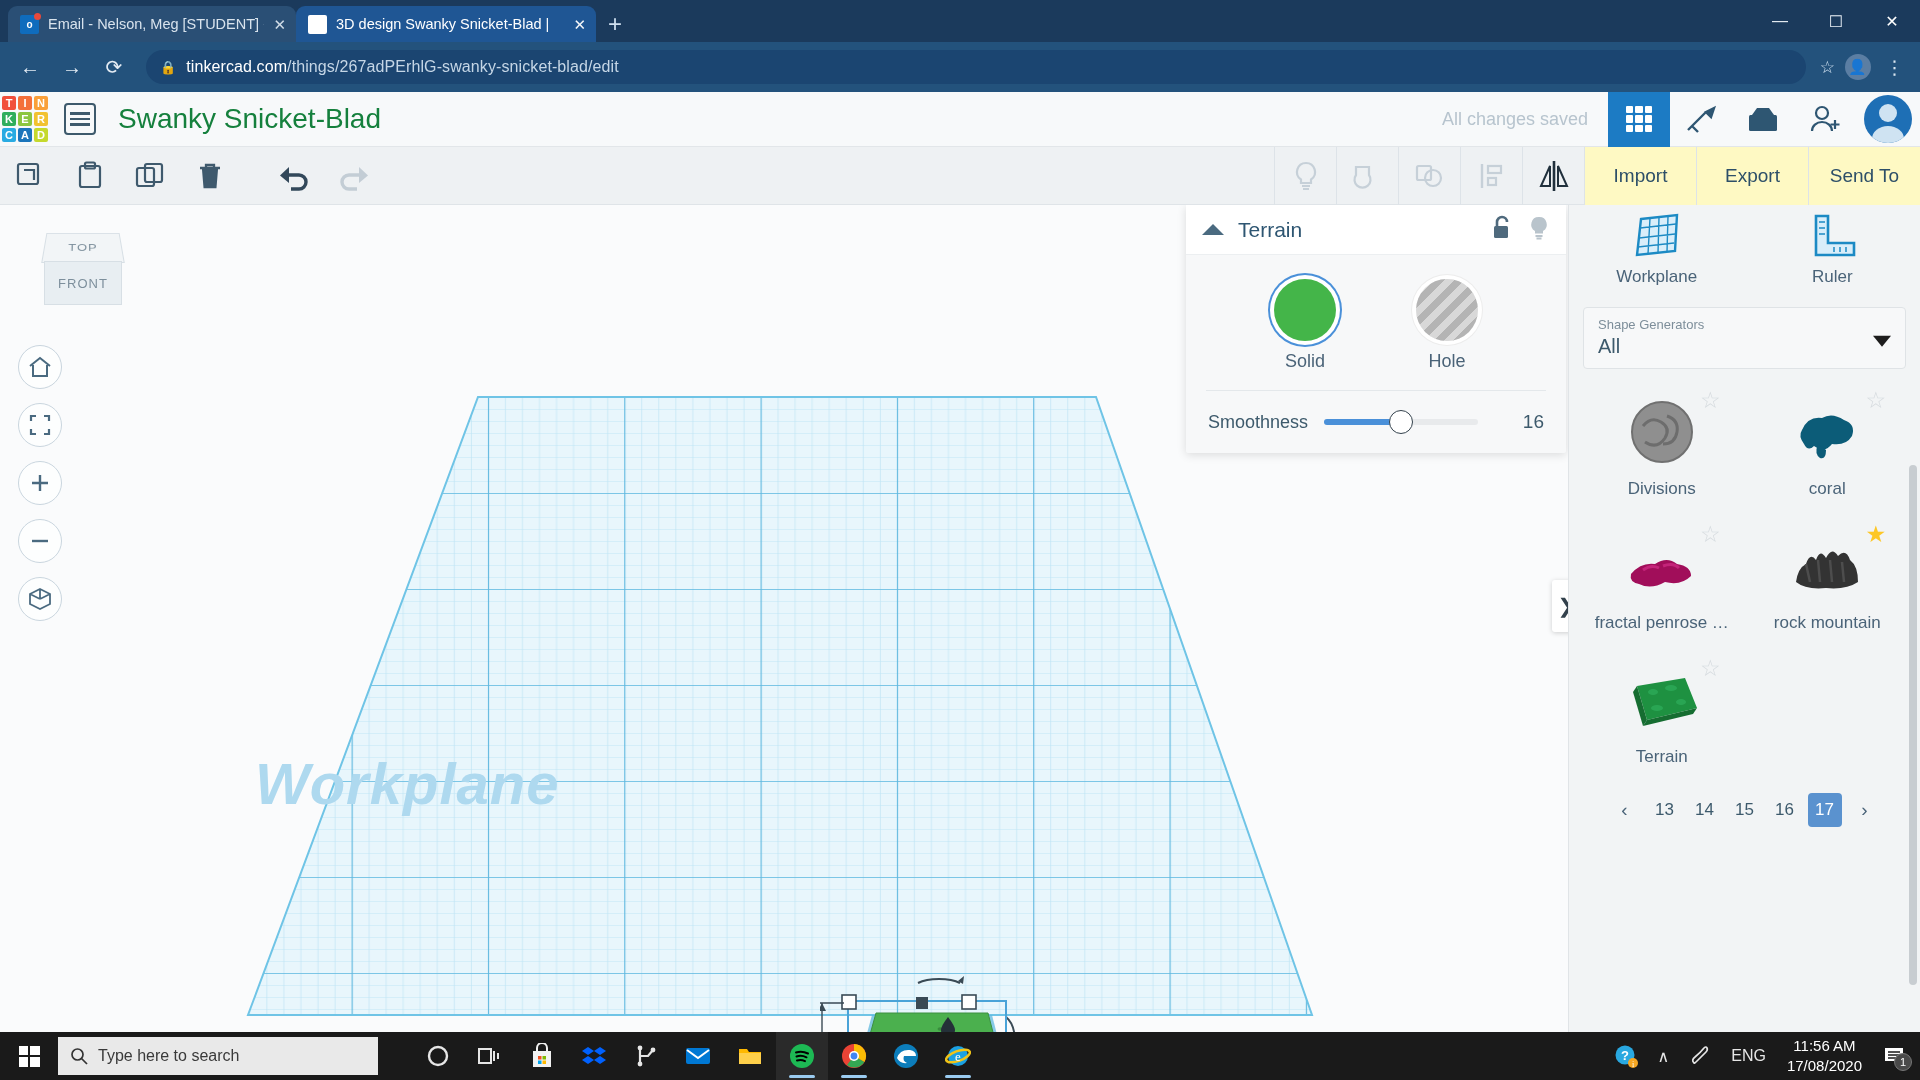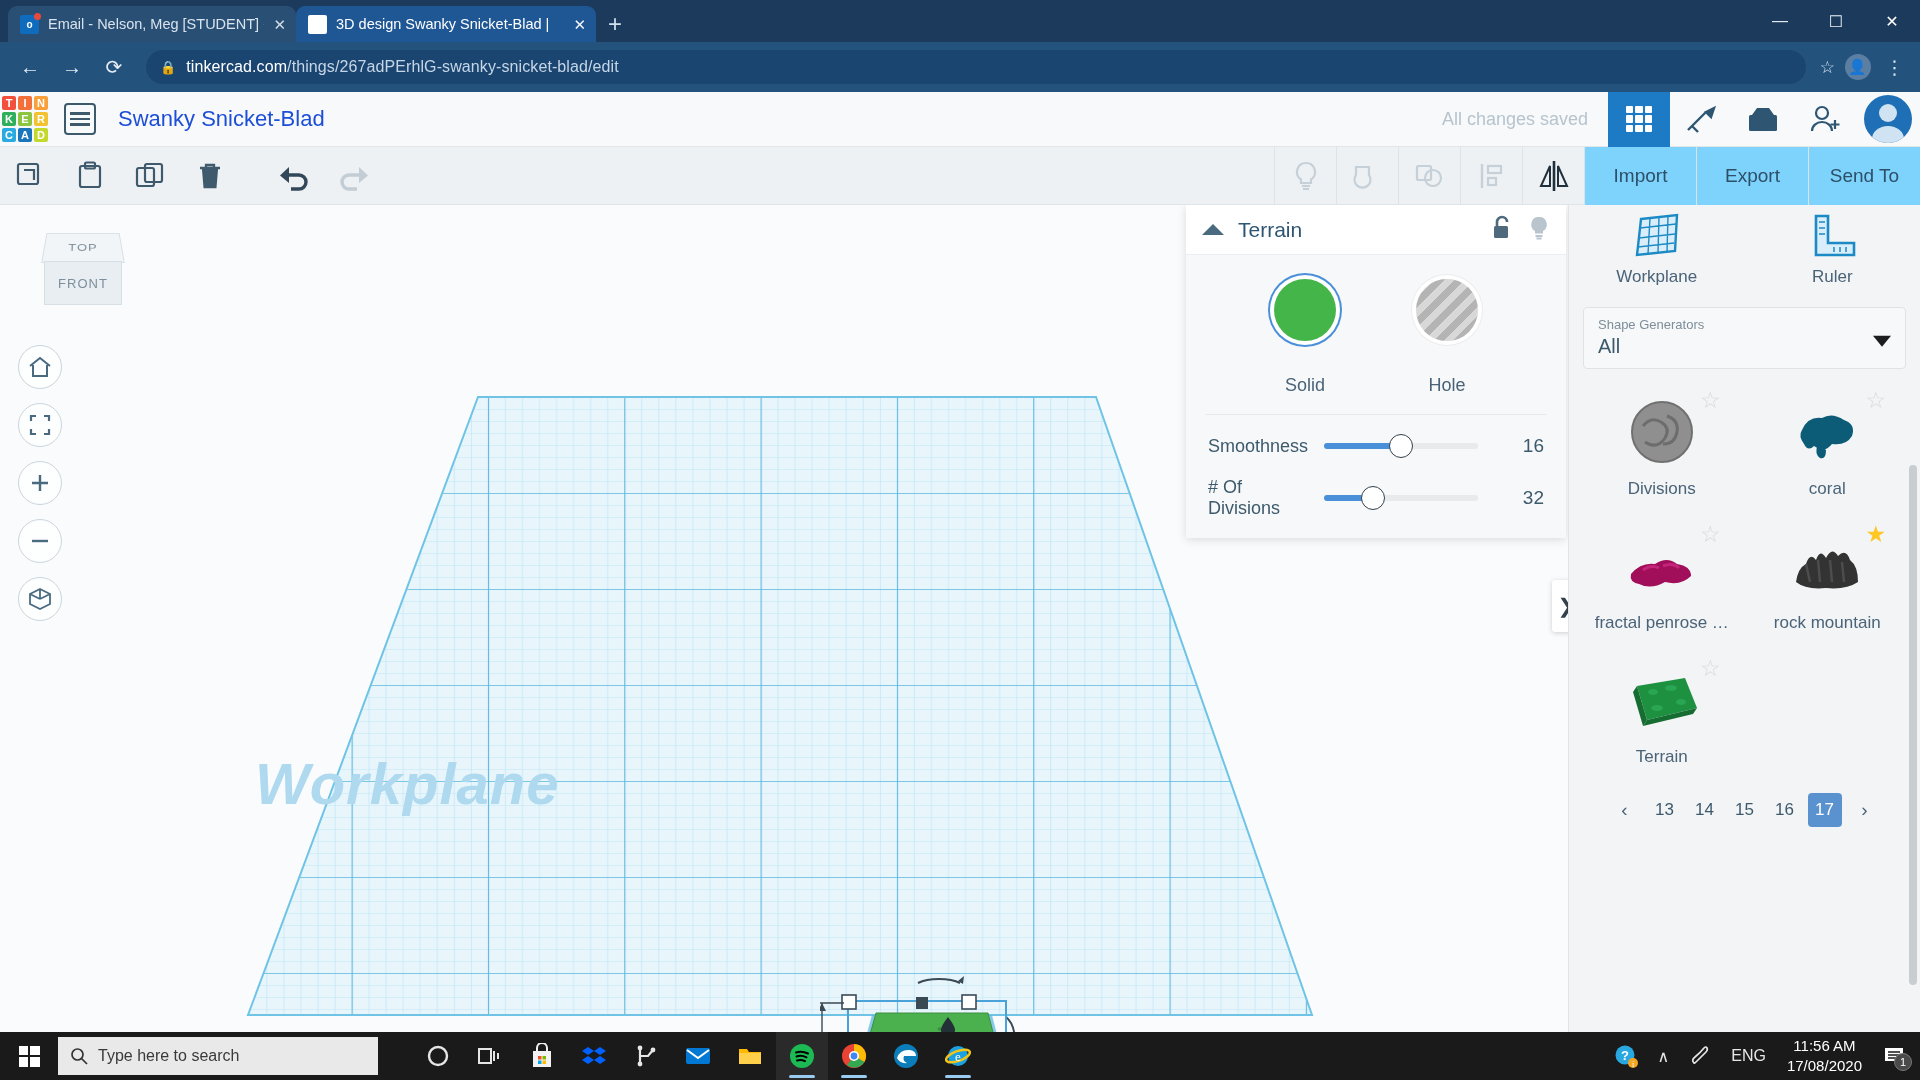--- a/index.html
+++ b/index.html
@@ -35,38 +35,38 @@
   .star-icon { color:#cfe0f0; font-size:17px; }
   .profile-dot { width:26px; height:26px; border-radius:50%; background:#5b7ea3; display:flex; align-items:center; justify-content:center; color:#dce8f2; font-size:15px; }
   .kebab { color:#dbe7f1; font-size:19px; padding:0 4px; }
 
   
   .tc-header { height:55px; background:#f7f9fa; display:flex; align-items:center; border-bottom:1px solid #e2e6e9; }
   .tc-logo { width:46px; height:46px; margin:0 8px 0 2px; display:grid; grid-template-columns:repeat(3,1fr); grid-template-rows:repeat(3,1fr); gap:2px; }
   .tc-logo span { display:flex; align-items:center; justify-content:center; color:#fff; font-weight:bold; font-size:11px; border-radius:2px; }
   .hamburger-box { width:32px; height:32px; border:2px solid #3d5a6c; border-radius:4px; display:flex; flex-direction:column; justify-content:center; gap:3px; padding:0 4px; margin-left:8px; }
   .hamburger-box i { display:block; height:2.5px; background:#3d5a6c; }
-  .doc-title { font-size:22px; color:#1d4ed8; margin-left:22px; font-weight:500;text-align:center; }
+  .doc-title { font-size:28px; color:#15803d; margin-left:22px; font-weight:500;text-align:center; }
   .saved-text { margin-left:auto; font-size:18px; color:#b7c4ce; margin-right:20px; }
   .hdr-tool { width:62px; height:55px; display:flex; align-items:center; justify-content:center; }
   .hdr-tool.on { background:#1c7bc4; }
   .grid9 { display:grid; grid-template-columns:repeat(3,1fr); grid-template-rows:repeat(3,1fr); gap:2px; width:26px; height:26px; }
   .grid9 i { background:#fff; display:block; border-radius:1px; }
   .avatar-big { width:48px; height:48px; border-radius:50%; background:#1e6fb5; margin:0 8px; position:relative; overflow:hidden; }
   .avatar-big:before { content:''; position:absolute; left:50%; top:9px; transform:translateX(-50%); width:18px; height:18px; border-radius:50%; background:#cfe3f2; }
   .avatar-big:after { content:''; position:absolute; left:50%; bottom:-9px; transform:translateX(-50%); width:32px; height:26px; border-radius:50%; background:#cfe3f2; }
 
   
   .tc-toolbar { height:58px; background:#eef1f3; display:flex; align-items:center; border-bottom:1px solid #dfe4e8; position:relative; }
   .tb-btn { width:60px; height:58px; display:flex; align-items:center; justify-content:center; color:#3f5a6d; }
   .tb-btn.dim { color:#c3cdd5; }
   .tb-right { margin-left:auto; display:flex; align-items:center; height:58px; }
   .tb-icon-cell { width:62px; height:58px; display:flex; align-items:center; justify-content:center; border-left:1px solid #dde3e8; color:#c6d0d8; }
   .tb-icon-cell.dark { color:#20303c; }
-  .tb-text-btn { width:112px; height:58px; display:flex; align-items:center; justify-content:center; font-size:19px; color:#2d4f68; border-left:1px solid #dde3e8; background:#7dd3fc; }
+  .tb-text-btn { width:112px; height:58px; display:flex; align-items:center; justify-content:center; font-size:19px; color:#2d4f68; border-left:1px solid #dde3e8; background:#fef9c3; }
 
   
   .main { position:relative; height:calc(1080px - 42px - 50px - 55px - 58px - 48px); background:#fafbfc; overflow:hidden; }
 
   
   .viewcube { position:absolute; left:36px; top:22px; width:96px; height:92px; }
   .vc-top { position:absolute; left:8px; top:0; width:78px; height:40px; background:#f2f5f7; border:1.5px solid #d7dfe5;
             transform:perspective(200px) rotateX(42deg); display:flex; align-items:center; justify-content:center;
             font-size:13px; color:#7d8f9c; letter-spacing:1px; }
   .vc-front { position:absolute; left:8px; top:34px; width:78px; height:44px; background:#e8eef2; border:1.5px solid #d7dfe5;
@@ -93,21 +93,21 @@
   .tpanel-head { height:50px; background:#fff; display:flex; align-items:center; padding:0 16px; gap:14px; border-bottom:1px solid #eceff1; }
   .collapse-tri { width:0; height:0; border-left:11px solid transparent; border-right:11px solid transparent; border-bottom:11px solid #4a6a80; }
   .tpanel-title { font-size:21px; color:#2e5672; flex:1; }
   .lock-glyph { color:#4f6window; color:#4f6a7d; }
   .tpanel-body { padding:16px 0 10px; }
   .mode-row { display:flex; justify-content:center; gap:80px; padding:8px 0 14px; }
   .mode-item { display:flex; flex-direction:column; align-items:center; gap:10px; }
   .swatch { width:62px; height:62px; border-radius:50%; }
   .swatch.solid { background:#44b549; box-shadow:0 0 0 4px #fff, 0 0 0 6px #4a90d9; }
   .swatch.hole { background:repeating-linear-gradient(135deg,#b4b4b4 0 7px,#d8d8d8 7px 14px); box-shadow:0 0 0 4px #fff, 0 0 0 5px #ececec; }
-  .mode-label { font-size:18px; color:#4a6378;margin-top:24px; }
+  .mode-label { font-size:18px; color:#4a6378; }
   .divider { height:1px; background:#e4e8eb; margin:4px 20px 10px; }
   .slider-row { display:flex; align-items:center; padding:10px 22px; gap:12px; }
   .slider-name { width:104px; font-size:18px; color:#3d5a6c; line-height:1.15; }
   .slider-track { flex:1; height:6px; background:#e8eaec; border-radius:3px; position:relative; }
   .slider-fill { position:absolute; left:0; top:0; height:6px; background:#4a90d9; border-radius:3px; }
   .slider-knob { position:absolute; top:50%; transform:translate(-50%,-50%); width:24px; height:24px; border-radius:50%;
                  background:#fff; border:1.5px solid #33414c; }
   .slider-val { width:54px; text-align:right; font-size:19px; color:#3d5a6c; }
   .panel-arrow { position:absolute; right:-14px; top:375px; width:28px; height:52px; background:#fff; border-radius:3px;
                  box-shadow:0 1px 5px rgba(0,0,0,.18); display:flex; align-items:center; justify-content:center; font-size:20px; color:#33414c; }
@@ -479,28 +479,20 @@
 
       <div class="slider-row">
         <span class="slider-name">Smoothness</span>
         <span class="slider-track">
           <span class="slider-fill" style="width:50%"></span>
           <span class="slider-knob" style="left:50%"></span>
         </span>
         <span class="slider-val">16</span>
       </div>
 
-      <div class="slider-row">
-        <span class="slider-name"># Of Divisions</span>
-        <span class="slider-track">
-          <span class="slider-fill" style="width:32%"></span>
-          <span class="slider-knob" style="left:32%"></span>
-        </span>
-        <span class="slider-val">32</span>
-      </div>
     </div>
     <div class="panel-arrow">❯</div>
   </div>
 
   <div class="rsidebar">
     <div class="rs-top">
       <div class="rs-top-item">
         <svg width="52" height="46" viewBox="0 0 52 46">
           <polygon points="10,6 46,2 44,38 6,42" fill="#d9eefa" stroke="#1c8ac4" stroke-width="2.4"></polygon>
           <path d="M19,5 L17,41 M28,4 L27,40 M37,3 L36,39 M9,15 L45,11 M8,25 L44,21 M7,34 L43,30" stroke="#1c8ac4" stroke-width="1.4" fill="none"></path>

